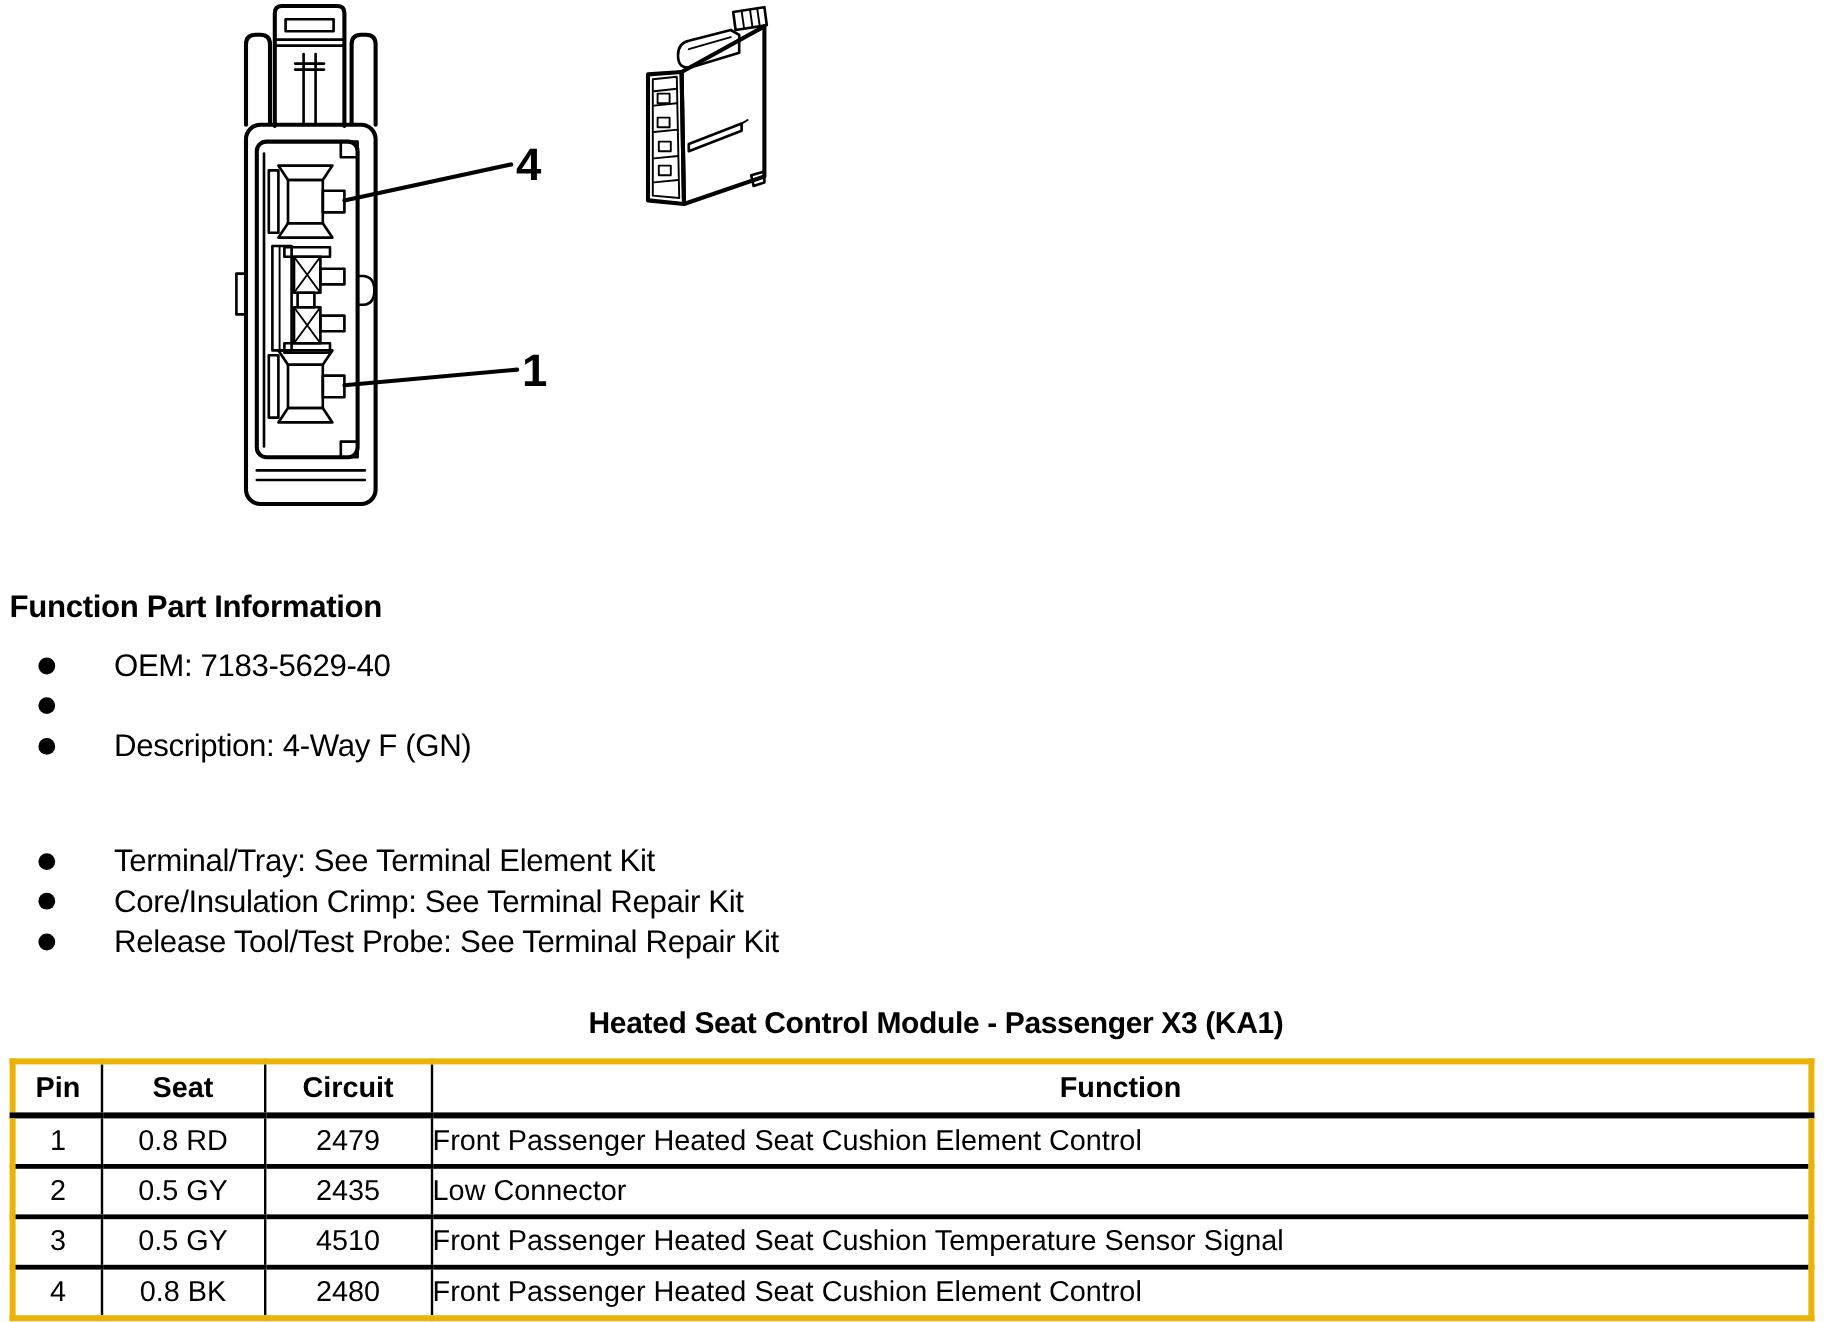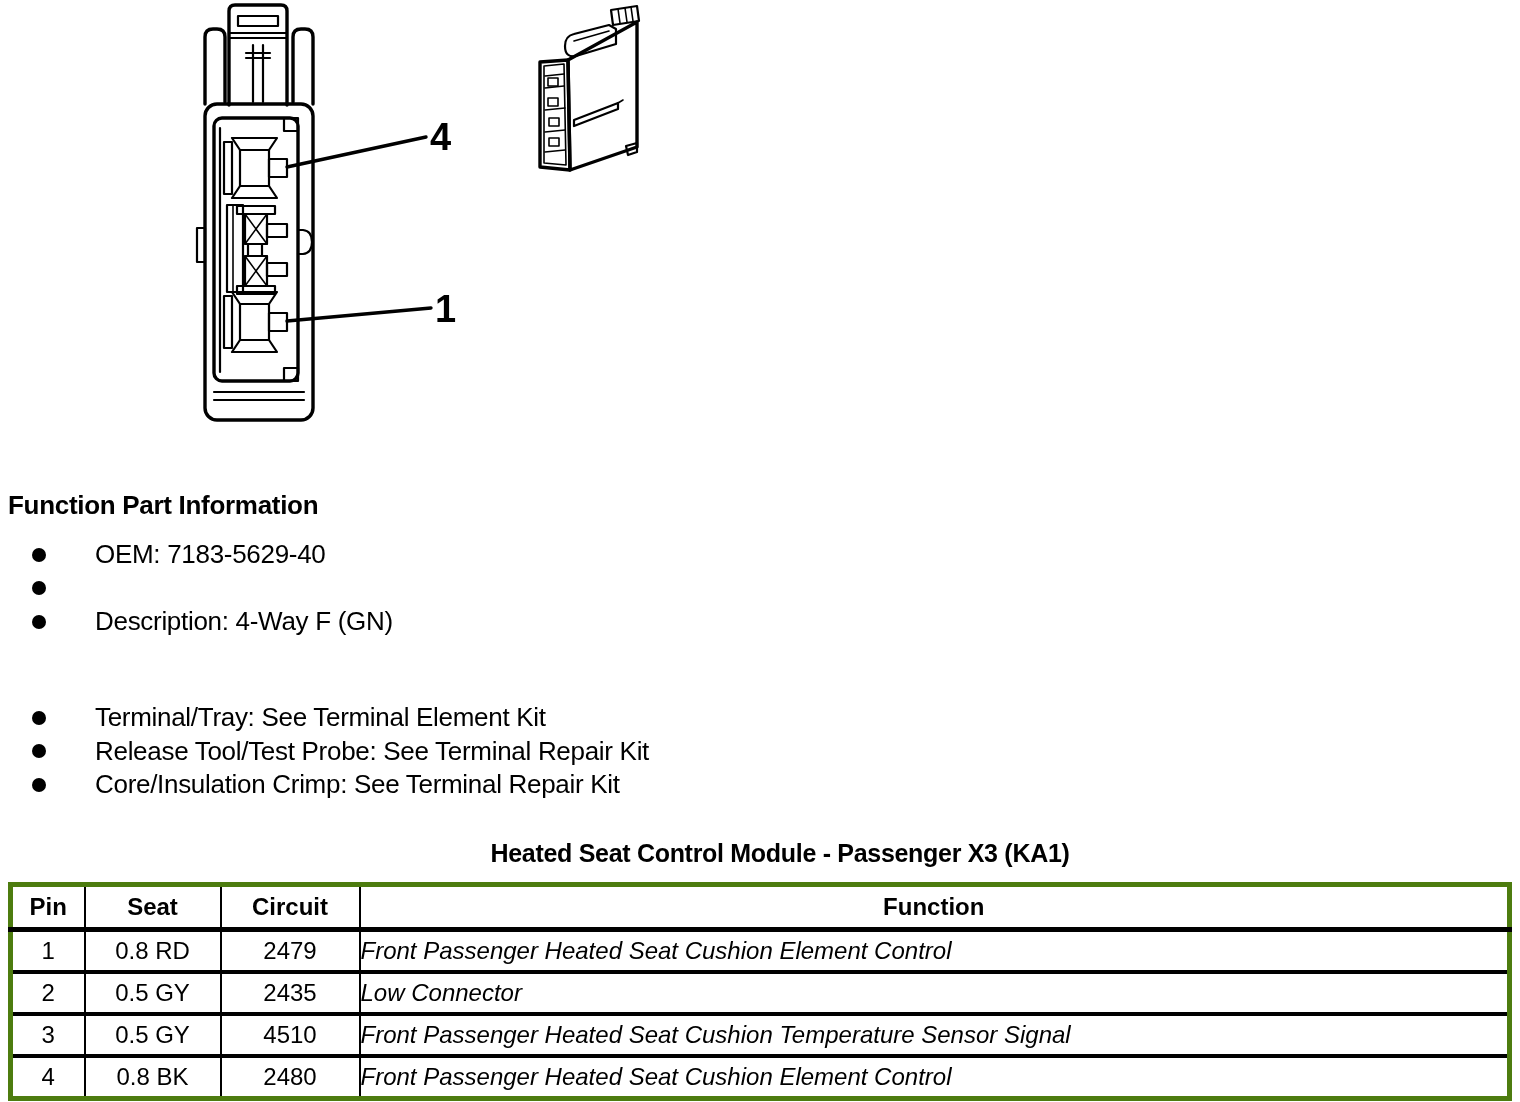--- a/index.html
+++ b/index.html
@@ -47,31 +47,31 @@
   }
   
   .tbl-title{
     position:absolute;top:840px;left:0;width:1560px;margin:0;
     text-align:center;font-size:25px;font-weight:bold;line-height:26px;
     letter-spacing:-0.3px;
   }
   table.pinout{
     position:absolute;top:882px;left:8px;width:1504px;
     border-collapse:collapse;table-layout:fixed;
-    border:5px solid #4d7c0f;
+    border:5px solid #eab308;
   }
   table.pinout th,table.pinout td{
     border-left:2px solid #000;border-right:2px solid #000;
     border-top:4px solid #000;border-bottom:4px solid #000;
     font-size:24px;padding:0;overflow:hidden;white-space:nowrap;
   }
   table.pinout th{height:40px;font-weight:bold;text-align:center;border-bottom:5px solid #000;}
   table.pinout td{height:38px;}
   td.c{text-align:center;}
-  td.f{text-align:left;padding-left:10px;font-style:italic;}
+  td.f{text-align:left;padding-left:10px;}
   col.pin{width:74px;}
   col.wire{width:136px;}
   col.circuit{width:139px;}
 </style>
 </head>
 <body>
 
 <div class="page">
 
   <svg class="diagram" viewBox="0 0 550 460">
@@ -191,25 +191,25 @@
   </ul>
 
 
   <ul class="bullet-list" id="list-terminal">
     <li>
       <span class="dot"></span>
       <span>Terminal/Tray: See Terminal Element Kit</span>
     </li>
     <li>
       <span class="dot"></span>
+      <span>Core/Insulation Crimp: See Terminal Repair Kit</span>
+    </li>
+    <li>
+      <span class="dot"></span>
       <span>Release Tool/Test Probe: See Terminal Repair Kit</span>
-    </li>
-    <li>
-      <span class="dot"></span>
-      <span>Core/Insulation Crimp: See Terminal Repair Kit</span>
     </li>
   </ul>
 
   <p class="tbl-title">Heated Seat Control Module - Passenger X3 (KA1)</p>
 
   <table class="pinout">
     <colgroup>
       <col class="pin">
         <col class="wire">
         <col class="circuit">

